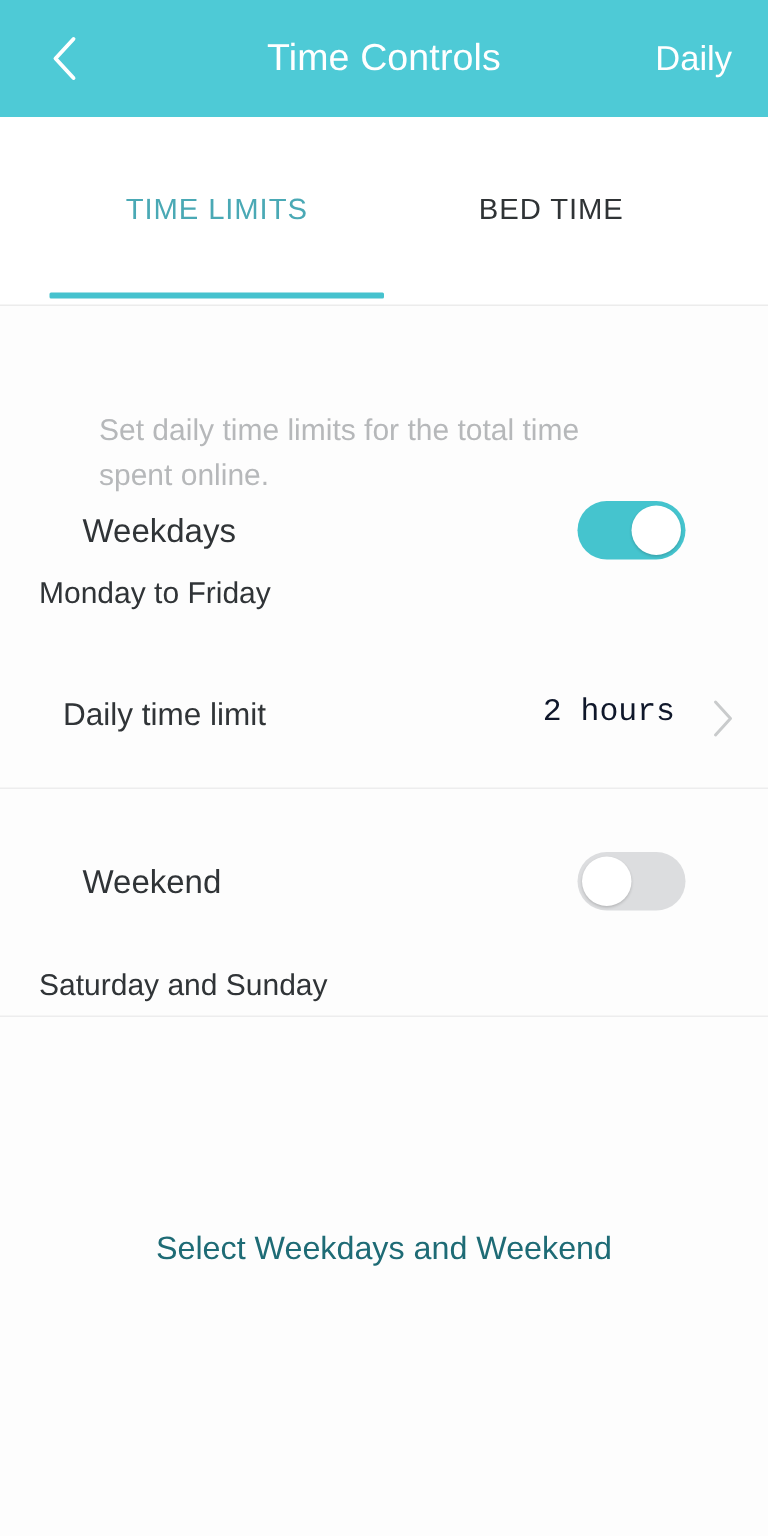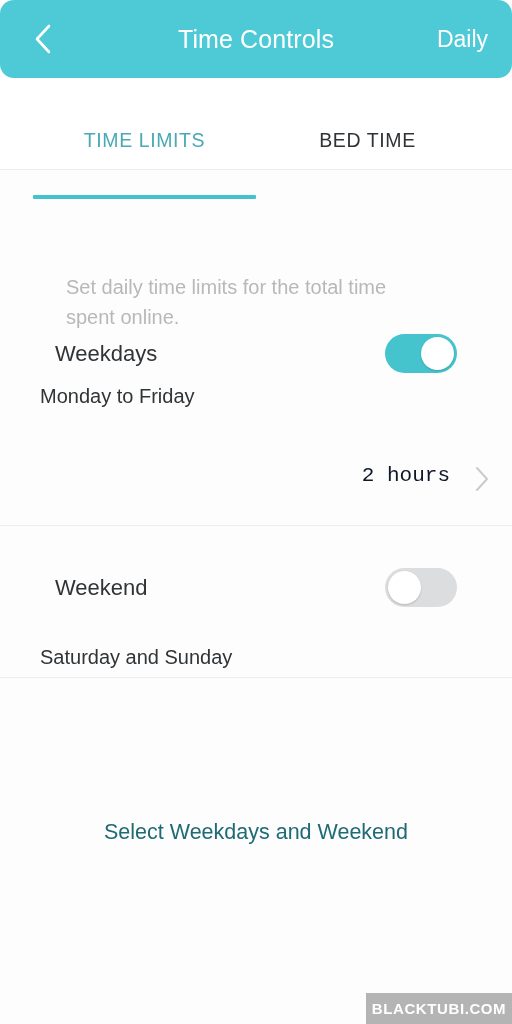--- a/index.html
+++ b/index.html
@@ -13,21 +13,21 @@
     position:relative;
     width:512px; height:1024px;
     background:#fdfdfd;
   }
 
   
   .header {
     position:absolute; top:0; left:0;
     width:512px; height:78px;
     background:#4ecad6;
-    display:flex; align-items:center;border-radius:14px;
+    display:flex; align-items:center;
   }
   .back-btn {
     position:absolute; left:22px; top:50%;
     transform:translateY(-50%);
     width:42px; height:42px;
     display:flex; align-items:center; justify-content:center;
     cursor:pointer;
   }
   .back-btn svg { display:block; }
   .header-title {
@@ -44,21 +44,21 @@
     transform:translateY(-50%);
     color:#ffffff;
     font-size:23px;
     font-weight:400;
     cursor:pointer;
   }
 
   
   .tabs {
     position:absolute; top:78px; left:0;
-    width:512px; height:92px;
+    width:512px; height:126px;
     background:#ffffff;
     border-bottom:1px solid #ececec;
   }
   .tab {
     position:absolute; top:0;
     height:125px;
     display:flex; align-items:center; justify-content:center;
     cursor:pointer;
   }
   .tab-time-limits { left:33px; width:223px; }
@@ -93,21 +93,21 @@
   
   .section { position:absolute; left:0; width:512px; }
   .row-title {
     position:absolute; left:42px;
     color:#303437;
     font-size:22px;
     font-weight:400;
     margin-left:13px;
   }
   .row-sub {
-    position:absolute; left:40px;
+    position:absolute; left:26px;
     color:#303437;
     font-size:20px;
     font-weight:400;
   }
 
   
   .toggle {
     position:absolute;
     width:72px; height:39px;
     border-radius:20px;
@@ -206,20 +206,21 @@
   <div class="description">Set daily time limits for the total time spent online.</div>
 
   <div class="section">
     <div class="row-title" style="top:341px;">Weekdays</div>
     <div class="toggle toggle-on" style="left:385px; top:334px;">
       <div class="knob"></div>
     </div>
     <div class="row-sub" style="top:385px;">Monday to Friday</div>
 
     <div class="limit-row">
+      <span class="limit-label">Daily time limit</span>
       <span class="limit-value">2 hours</span>
       <span class="limit-chevron">
         <svg width="16" height="26" viewBox="0 0 16 26" fill="none">
           <path d="M3 2 L13 13 L3 24" stroke="#c9cbcc" stroke-width="2" stroke-linecap="round" stroke-linejoin="round"></path>
         </svg>
       </span>
     </div>
   </div>
 
   <div class="divider" style="top:525px;"></div>
@@ -229,17 +230,14 @@
     <div class="toggle toggle-off" style="left:385px; top:568px;">
       <div class="knob"></div>
     </div>
     <div class="row-sub" style="top:618px;margin-top:28px;">Saturday and Sunday</div>
   </div>
 
   <div class="divider" style="top:677px;"></div>
 
   <div class="select-link">Select Weekdays and Weekend</div>
 
-  <div class="watermark">
-    <span class="watermark-text">BLACKTUBI.COM</span>
-  </div>
 
 </div>
 
 </body></html>

